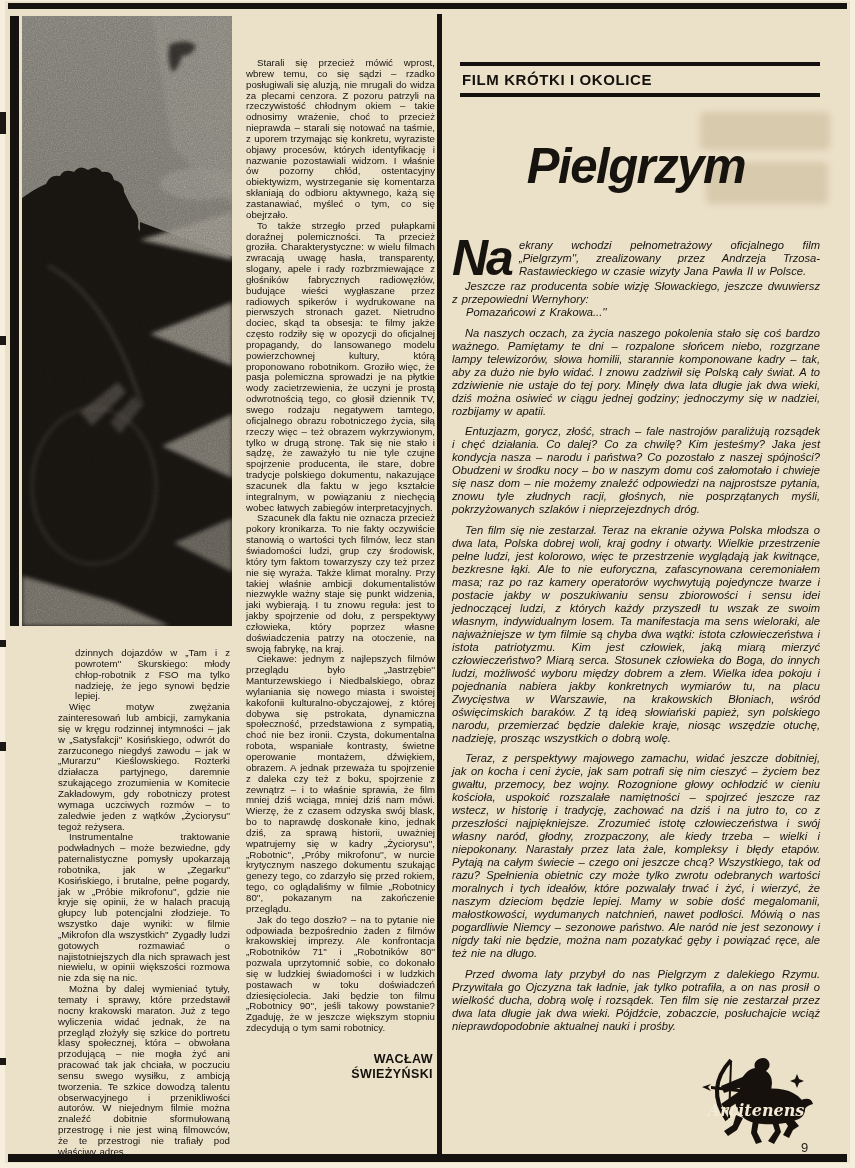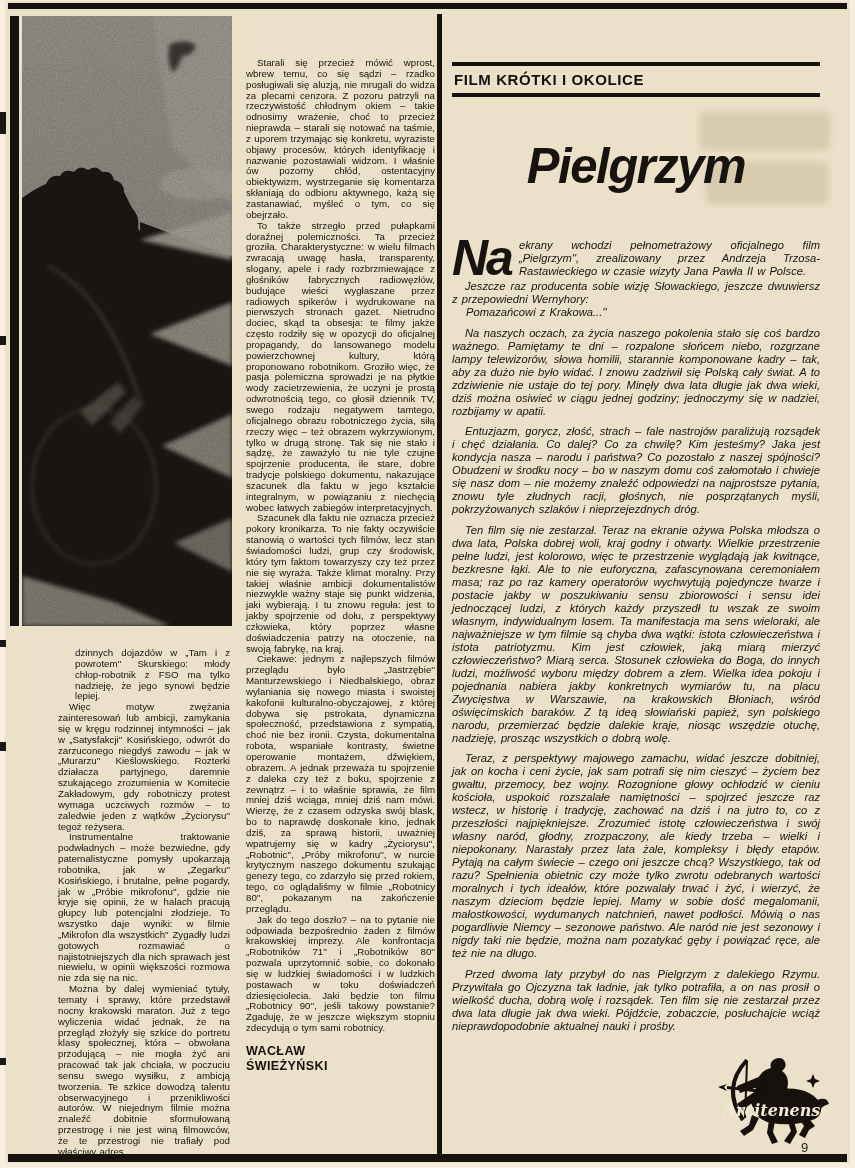--- a/index.html
+++ b/index.html
@@ -19,45 +19,45 @@
 
   .photo{position:absolute;left:22px;top:16px;width:210px;height:610px;overflow:hidden;}
 
   
   .col{position:absolute;font-size:9.7px;line-height:10.85px;text-align:justify;
        color:#17140f;letter-spacing:0;word-spacing:.5px;}
   .col p{margin:0;text-indent:11px;overflow-wrap:break-word;}
   .col p.no-indent{text-indent:0;margin-left:17px;}
   .left-col{left:58px;top:648px;width:172px;}
   .mid-col{left:246px;top:58px;width:189px;}
-  .byline{margin-top:10px;text-align:left;font-weight:bold;font-size:12.5px;
+  .byline{margin-top:18px;text-align:right;font-weight:bold;font-size:12.5px;
           line-height:15px;letter-spacing:.4px;padding-right:2px;color:#14110d;}
 
   
   .right-col{position:absolute;left:452px;top:62px;width:368px;}
   .kicker-bar{border-top:4px solid #14110e;border-bottom:4px solid #14110e;
-              padding:5px 2px 4px 2px;}
+              padding:5px 2px 4px 2px;margin-left:8px;}
   .kicker{font-weight:bold;font-size:15px;letter-spacing:.6px;color:#14110e;}
   .feature-title{margin-top:40px;text-align:center;font-style:italic;font-weight:bold;
                  font-size:50px;letter-spacing:-1.5px;color:#17130f;
                  transform:scaleX(.98);}
   .intro-wrap{margin-top:44px;}
   .right-body{font-style:italic;font-size:11.2px;line-height:13px;text-align:justify;
               color:#181510;word-spacing:1px;}
   .dropcap{float:left;font-style:italic;font-weight:bold;font-size:50px;line-height:38px;
            padding-right:7px;letter-spacing:-2px;color:#17130f;}
   .lead{margin:2px 0 0 0;text-indent:13px;}
   .verse{margin:0 0 7px 0;padding-left:14px;}
   .verse div{line-height:13.5px;}
   .right-paras p{margin:0 0 7.5px 0;text-indent:13px;}
 
   
   .ghost{position:absolute;background:rgba(163,138,96,.26);filter:blur(3px);border-radius:6px;}
 
-  .logo{position:absolute;left:713px;top:1056px;width:118px;height:94px;}
+  .logo{position:absolute;left:697px;top:1056px;width:118px;height:94px;}
   .pageno{position:absolute;left:801px;top:1140px;font-size:13px;color:#221d16;}
 </style>
 </head>
 <body>
 
 <div class="paper"></div>
 
 <div class="bar bar-top" style="position:absolute"></div>
 <div class="bar bar-bottom" style="position:absolute"></div>
 <div class="bar divider" style="position:absolute"></div>

